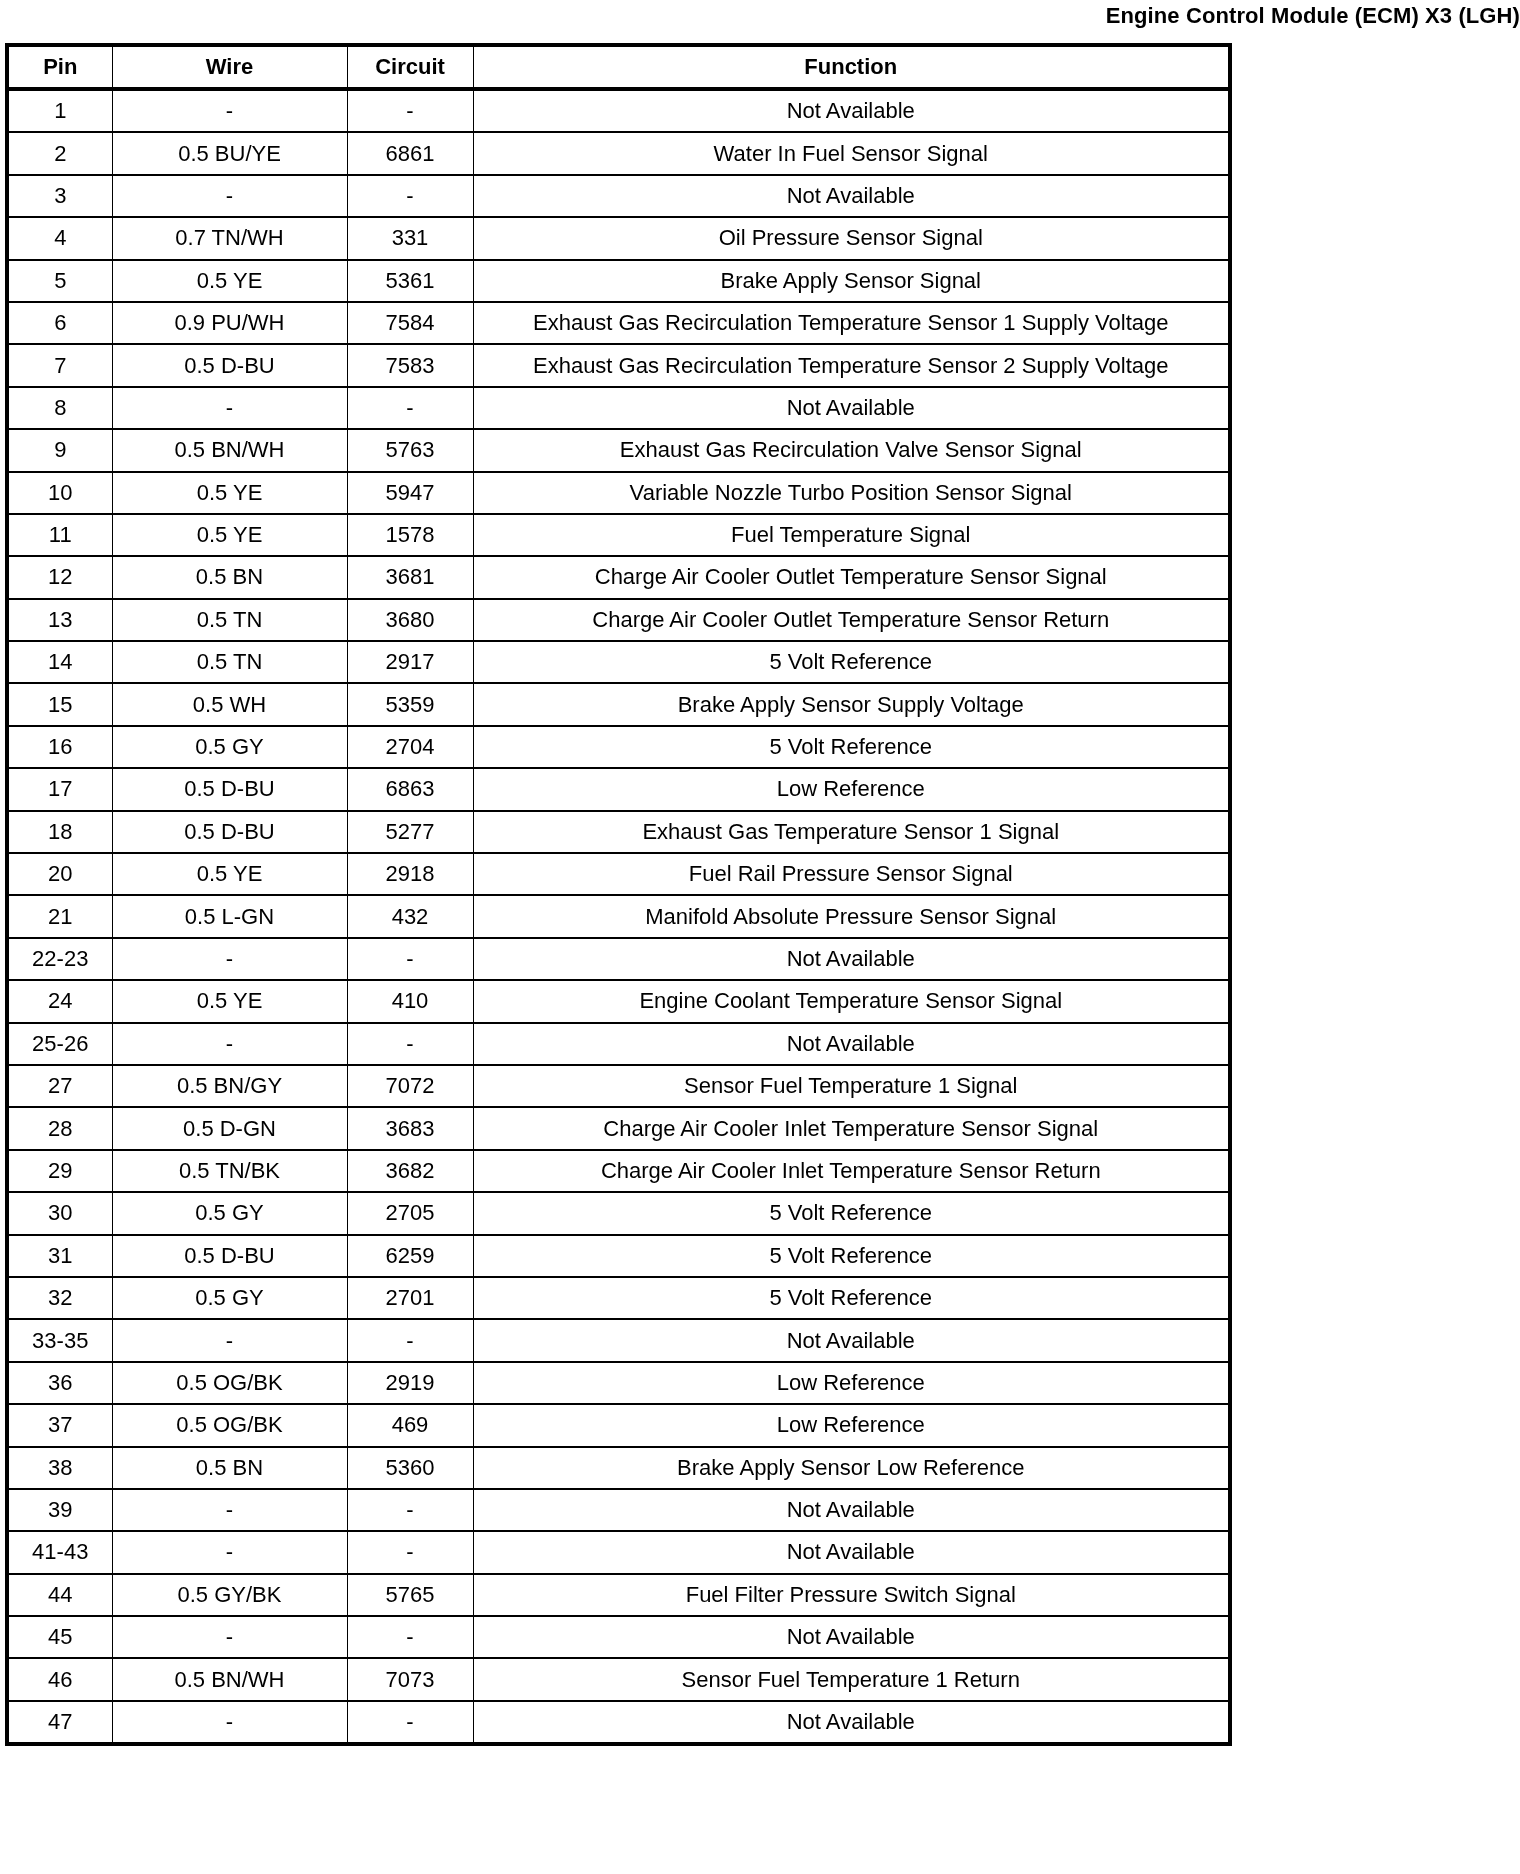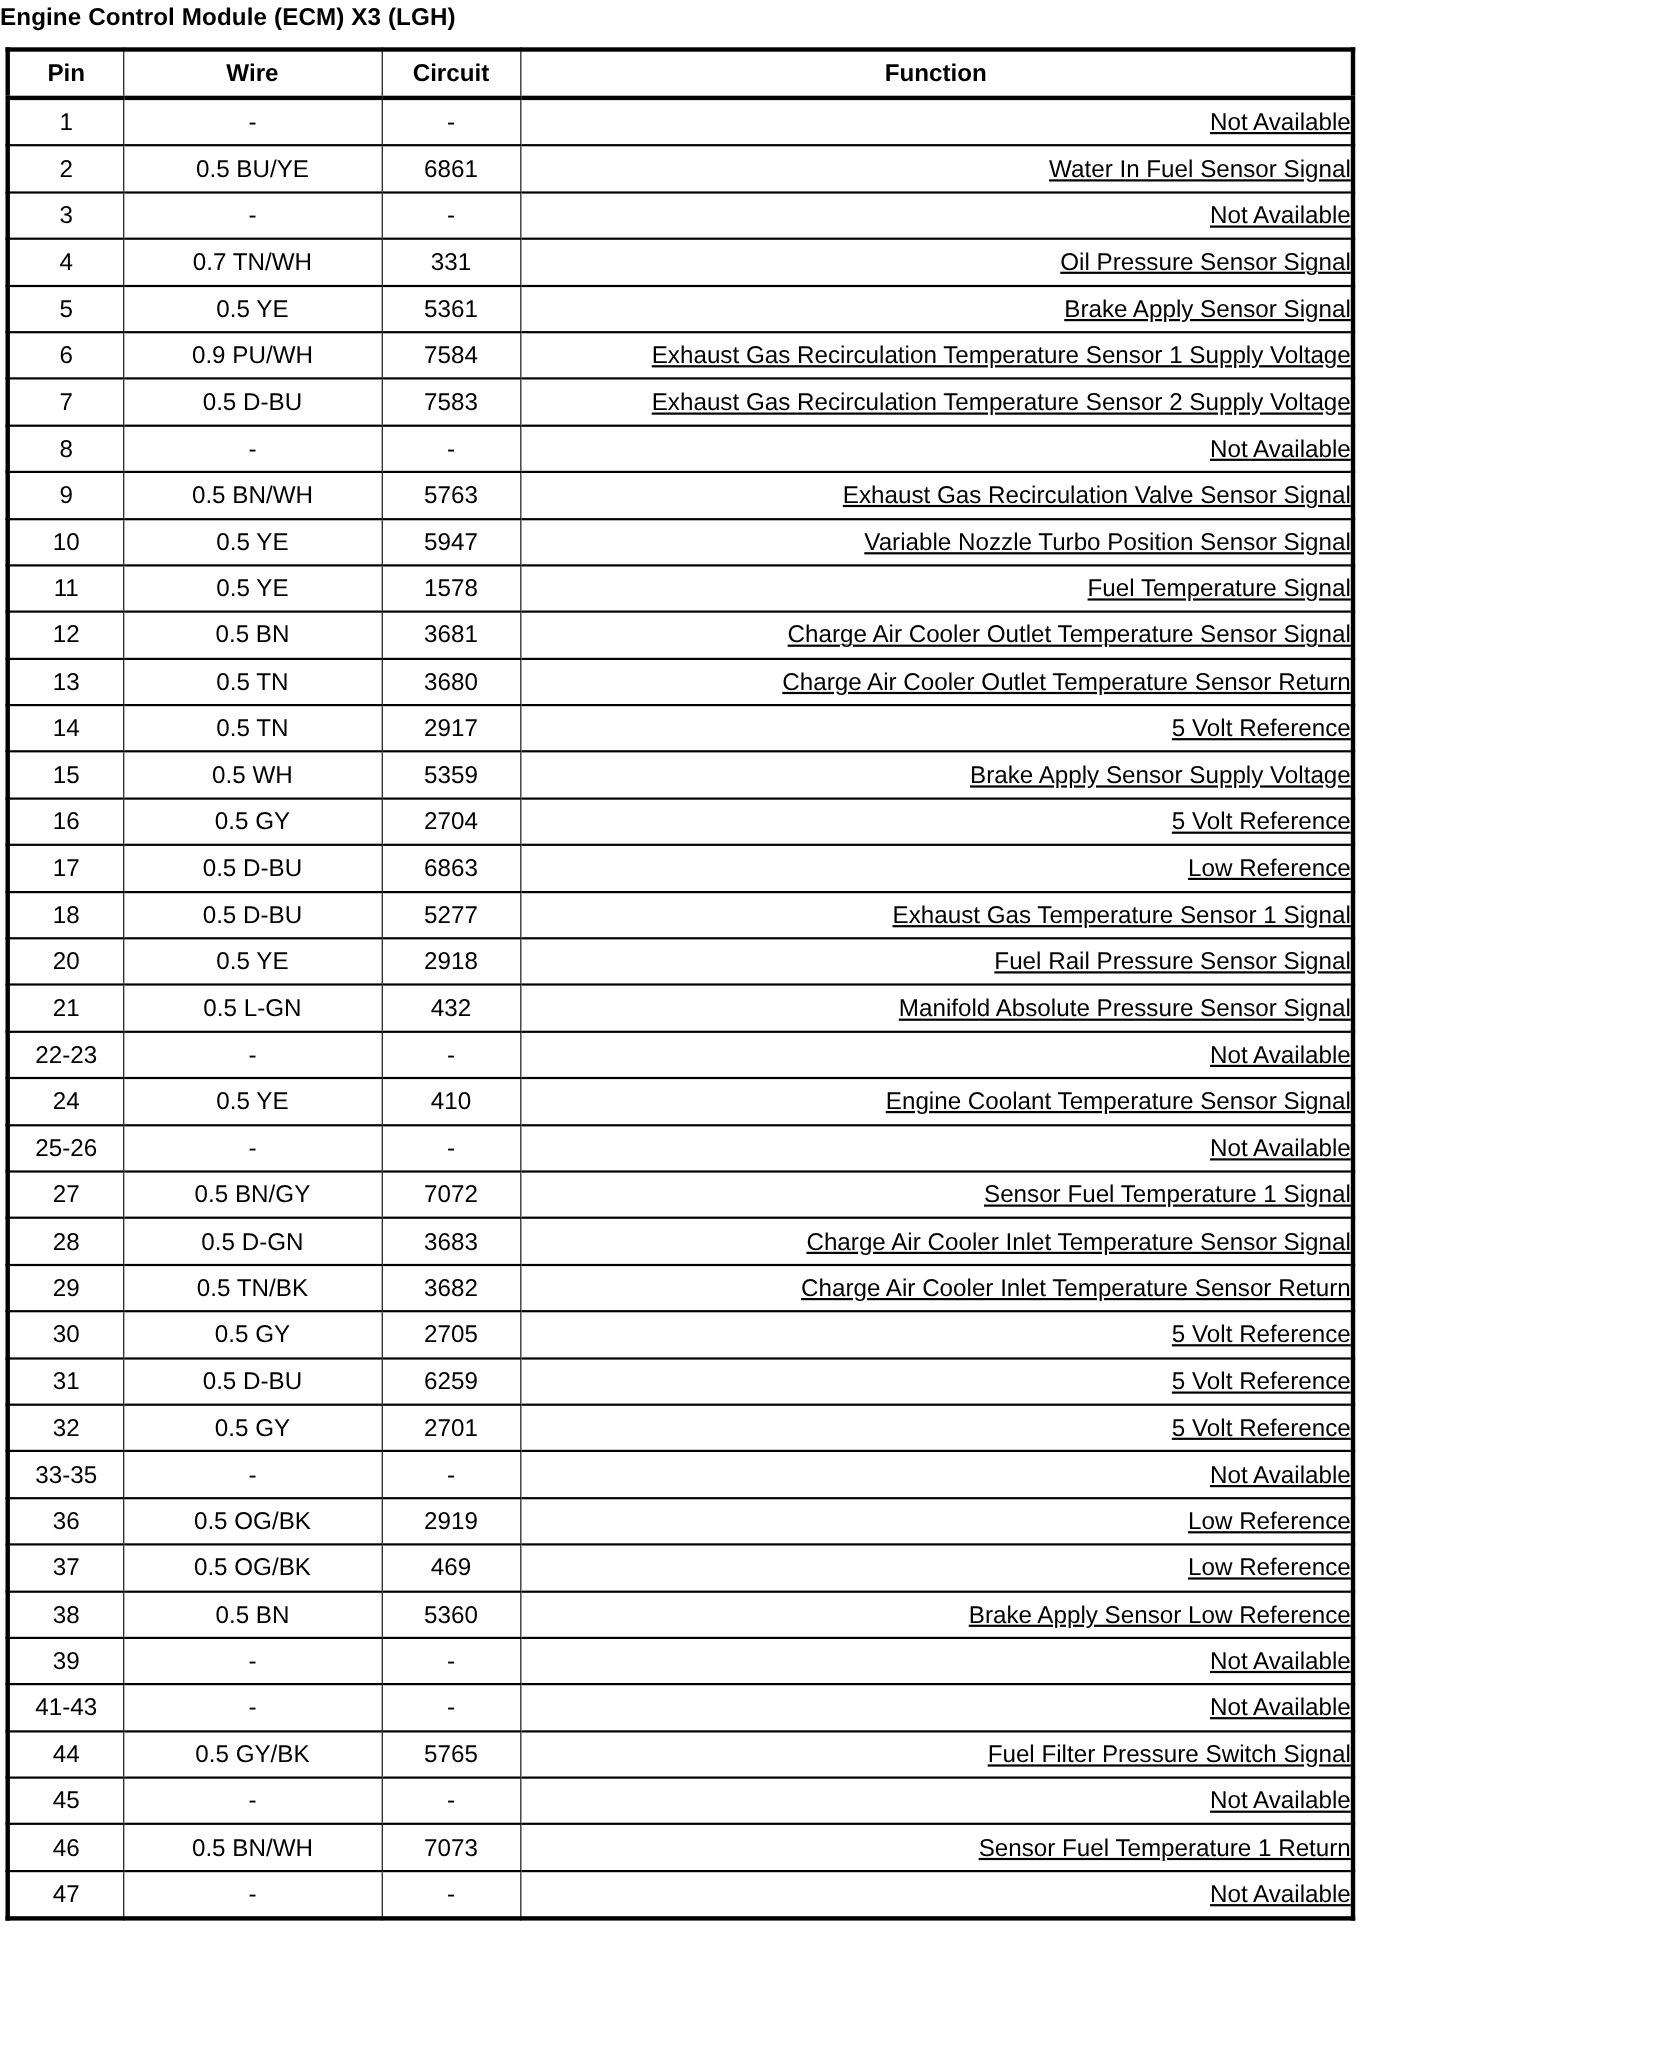--- a/index.html
+++ b/index.html
@@ -1,34 +1,34 @@
 <!DOCTYPE html>
 <html><head>
 <meta charset="utf-8">
 <style>
   html, body { margin: 0; padding: 0; background: #ffffff; }
   body { width: 1520px; height: 1874px; position: relative; overflow: hidden;
          font-family: "Liberation Sans", sans-serif; color: #000; }
-  .title { position: absolute; left: 0; top: 2px; width: 1520px; text-align: left;
+  .title { position: absolute; left: 0; top: 2px; width: 1520px; text-align: right;
            font-weight: bold; font-size: 22px; line-height: 28px; letter-spacing: 0.1px; }
   table.pinout { position: absolute; left: 5px; top: 43px; width: 1227px;
                  border-collapse: collapse; border: 4px solid #000; table-layout: fixed; }
   table.pinout col.c-pin { width: 105px; }
   table.pinout col.c-wire { width: 235px; }
   table.pinout col.c-circuit { width: 126px; }
   table.pinout col.c-func { width: auto; }
   table.pinout th { height: 40px; font-weight: bold; font-size: 22px; text-align: center;
                     border-bottom: 4px solid #000; border-left: 1.5px solid #000; padding: 0; }
   table.pinout th:first-child { border-left: none; }
   table.pinout td { height: 40.4px; font-size: 22px; border-top: 2px solid #000;
                     border-left: 1.5px solid #000; padding: 0; white-space: nowrap; }
   table.pinout td:first-child { border-left: none; }
   table.pinout tbody tr:first-child td { border-top: none; }
   td.center { text-align: center; }
-  td.func { text-align: right; padding-left: 6px; text-decoration: underline; }
+  td.func { text-align: center; padding-left: 6px; }
 </style>
 </head>
 <body>
 
 <div class="title">Engine Control Module (ECM) X3 (LGH)</div>
 
 <table class="pinout">
   <colgroup>
     <col class="c-pin">
       <col class="c-wire">

